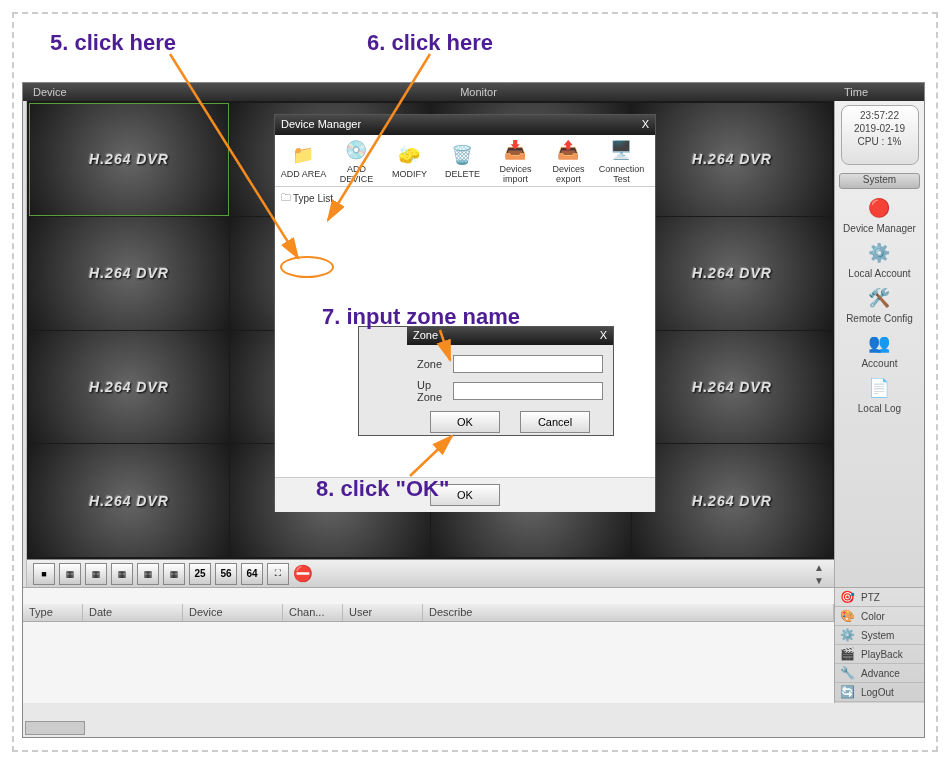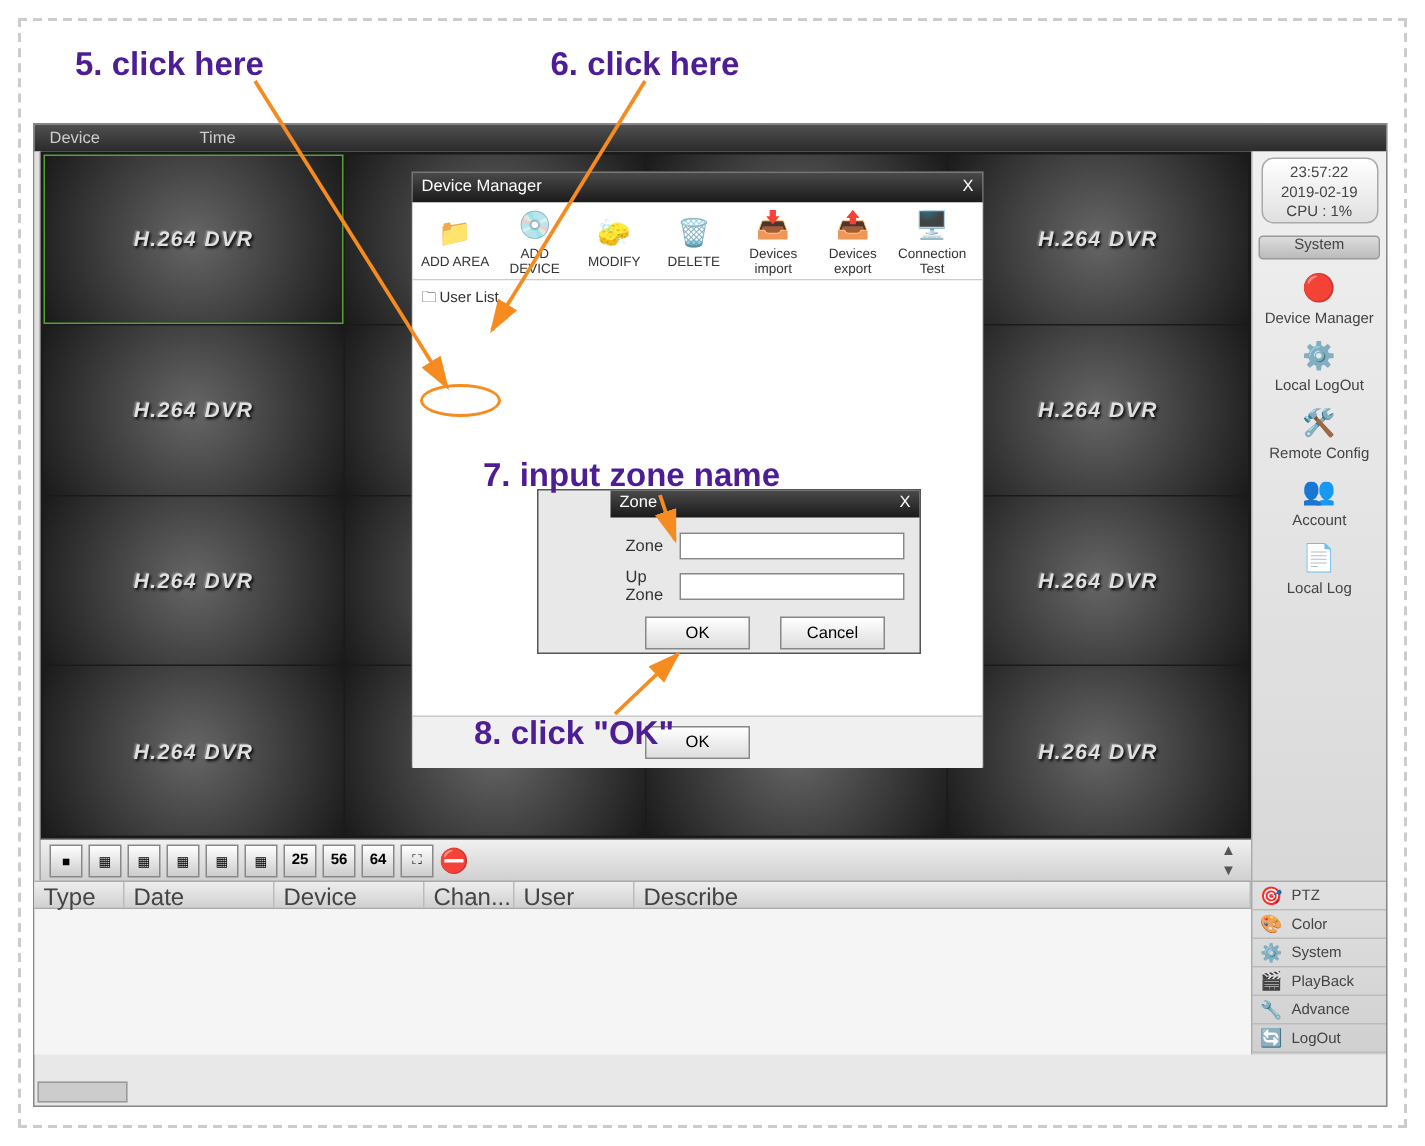--- a/index.html
+++ b/index.html
@@ -33,28 +33,28 @@
   .video-cell { background: radial-gradient(circle at 50% 50%, #666, #1a1a1a); display: flex; align-items: center; justify-content: center; position: relative; }
   .video-cell.active { border: 1px solid #5a9e3a; }
   .dvr-text { color: #e0e0e0; font-size: 14px; font-weight: bold; font-style: italic; text-shadow: 1px 1px 2px #000, -1px -1px 1px #888; letter-spacing: 1px; }
   
   .video-toolbar { height: 28px; background: linear-gradient(#f0f0f0, #d0d0d0); border-top: 1px solid #888; display: flex; align-items: center; padding: 0 6px; gap: 4px; }
   .grid-btn { width: 22px; height: 22px; background: linear-gradient(#fff, #ccc); border: 1px solid #888; font-size: 9px; display: flex; align-items: center; justify-content: center; cursor: pointer; }
   .grid-btn.num { font-size: 10px; font-weight: bold; }
   .rec-icon { font-size: 16px; color: #c00; }
   
   .right-panel { width: 90px; background: linear-gradient(#f0f0f0, #d8d8d8); border-left: 1px solid #aaa; display: flex; flex-direction: column; align-items: center; padding: 4px; }
-  .clock-box { width: 78px; height: 44px; border: 1px solid #aaa; border-radius: 8px; background: linear-gradient(#fff, #e0e0e0); text-align: center; padding: 3px; font-size: 10px; color: #444; line-height: 1.3; }
+  .clock-box { width: 78px; height: 60px; border: 1px solid #aaa; border-radius: 8px; background: linear-gradient(#fff, #e0e0e0); text-align: center; padding: 3px; font-size: 10px; color: #444; line-height: 1.3; }
   .sys-header { width: 100%; height: 16px; background: linear-gradient(#ddd, #bbb); border: 1px solid #999; border-radius: 3px; text-align: center; font-size: 10px; color: #444; margin-top: 8px; }
   .sys-item { width: 100%; text-align: center; margin-top: 6px; font-size: 10px; color: #444; cursor: pointer; }
   .sys-icon { width: 28px; height: 26px; margin: 0 auto 2px; display: flex; align-items: center; justify-content: center; font-size: 18px; }
   
   .bottom-panel { height: 116px; display: flex; }
   .event-list { flex: 1; background: #f5f5f5; border-top: 1px solid #aaa; }
-  .event-header { height: 18px; background: linear-gradient(#eee, #d0d0d0); display: flex; font-size: 16px; color: #444; border-bottom: 1px solid #aaa; }
+  .event-header { height: 18px; background: linear-gradient(#eee, #d0d0d0); display: flex; font-size: 11px; color: #444; border-bottom: 1px solid #aaa; margin-top: 16px; }
   .event-col { padding: 2px 6px; border-right: 1px solid #bbb; }
   .status-bar { position: absolute; bottom: 2px; left: 2px; width: 60px; height: 14px; background: #ccc; border: 1px solid #999; }
   
   .side-buttons { width: 90px; background: linear-gradient(#e0e0e0, #d0d0d0); border-left: 1px solid #aaa; border-top: 1px solid #aaa; }
   .side-btn { height: 19px; display: flex; align-items: center; gap: 6px; padding: 0 6px; font-size: 10px; color: #444; border-bottom: 1px solid #bbb; cursor: pointer; }
   .side-btn-icon { width: 14px; height: 14px; display: inline-flex; align-items: center; justify-content: center; font-size: 12px; }
   
   
   .dm-dialog { position: absolute; left: 274px; top: 114px; width: 382px; height: 398px; background: #f5f5f5; border: 1px solid #555; z-index: 50; }
   .dm-title { height: 20px; background: linear-gradient(#4a4a4a, #1a1a1a); color: #fff; font-size: 11px; padding: 3px 6px; display: flex; justify-content: space-between; }
@@ -98,20 +98,21 @@
   <line x1="410" y1="476" x2="452" y2="436" stroke="#f68b1f" stroke-width="2.5" marker-end="url(#ah)"></line>
 </svg>
 
 <div class="circle-highlight" style="left:280px; top:256px; width:54px; height:22px;"></div>
 
 <div class="outer-frame"></div>
 
 <div class="cms-window">
   <div class="subheader">
     <div class="subheader-item device">Device</div>
+    <div class="subheader-item monitor">Monitor</div>
     <div class="subheader-item time">Time</div>
   </div>
 
   <div class="main-row">
     <div class="device-col"></div>
 
     <div class="video-area">
       <div class="video-grid">
         <div class="video-cell active">
             <span class="dvr-text">H.264 DVR</span>
@@ -188,21 +189,21 @@
         <div>2019-02-19</div>
         <div>CPU : 1%</div>
       </div>
       <div class="sys-header">System</div>
       <div class="sys-item">
         <div class="sys-icon">🔴</div>
         <span>Device Manager</span>
       </div>
       <div class="sys-item">
         <div class="sys-icon">⚙️</div>
-        <span>Local LogOut</span>
+        <span>Local Account</span>
       </div>
       <div class="sys-item">
         <div class="sys-icon">🛠️</div>
         <span>Remote Config</span>
       </div>
       <div class="sys-item">
         <div class="sys-icon">👥</div>
         <span>Account</span>
       </div>
       <div class="sys-item">
@@ -264,21 +265,21 @@
     <div class="dm-tb-item"><div class="dm-tb-icon">🧽</div><span>MODIFY</span></div>
     <div class="dm-tb-item"><div class="dm-tb-icon">🗑️</div><span>DELETE</span></div>
     <div class="dm-tb-item"><div class="dm-tb-icon">📥</div><span>Devices import</span></div>
     <div class="dm-tb-item"><div class="dm-tb-icon">📤</div><span>Devices export</span></div>
     <div class="dm-tb-item"><div class="dm-tb-icon">🖥️</div><span>Connection Test</span></div>
   </div>
   <div class="dm-body">
     <div class="dm-tree">
       <div class="tree-item">
           <span>🗀</span>
-          <span>User List</span>
+          <span>Type List</span>
         </div>
     </div>
   </div>
   <div class="dm-footer">
     <button class="dlg-btn">OK</button>
   </div>
 </div>
 
 <div class="zone-dialog">
   <div class="zone-title">

